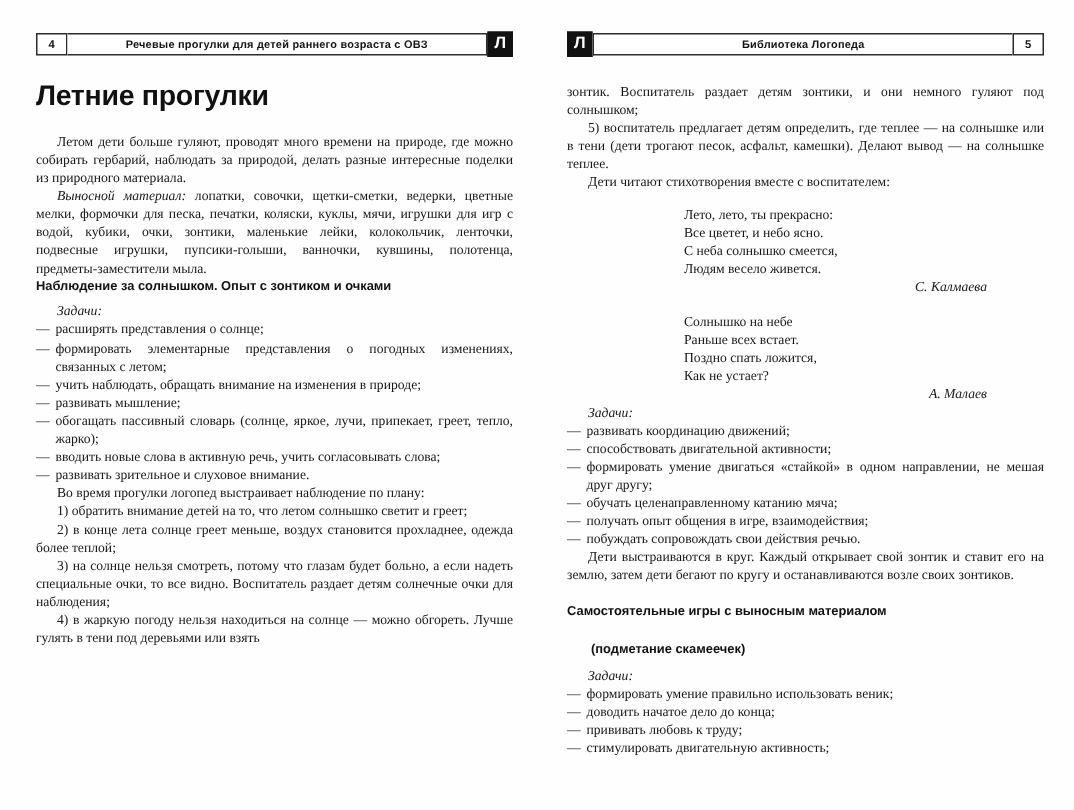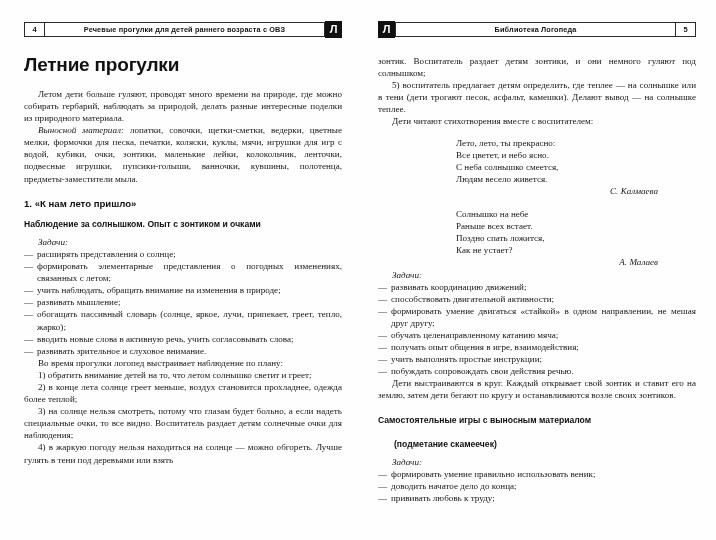--- a/index.html
+++ b/index.html
@@ -218,21 +218,20 @@
         <span class="logo-inner">Л</span>
       </div>
     </div>
 
     <h1 class="chapter">Летние прогулки</h1>
 
     <p class="body">Летом дети больше гуляют, проводят много времени на природе, где можно собирать гербарий, наблюдать за природой, делать разные интересные поделки из природного материала.</p>
 
     <p class="lead-italic"><span class="it">Выносной материал:</span><span> лопатки, совочки, щетки-сметки, ведерки, цветные мелки, формочки для песка, печатки, коляски, куклы, мячи, игрушки для игр с водой, кубики, очки, зонтики, маленькие лейки, колокольчик, ленточки, подвесные игрушки, пупсики-голыши, ванночки, кувшины, полотенца, предметы-заместители мыла.</span></p>
 
-    <h2 class="head-num">1. «К нам лето пришло»</h2>
 
     <h3 class="head-sub">Наблюдение за солнышком. Опыт с зонтиком и очками</h3>
 
     <div class="tasks-label">Задачи:</div>
 
     <ul class="dashlist">
       <li>расширять представления о солнце;</li>
       <li>формировать элементарные представления о погодных изменениях, связанных с летом;</li>
       <li>учить наблюдать, обращать внимание на изменения в природе;</li>
       <li>развивать мышление;</li>
@@ -290,32 +289,32 @@
 
 
     <div class="tasks-label">Задачи:</div>
 
     <ul class="dashlist">
       <li>развивать координацию движений;</li>
       <li>способствовать двигательной активности;</li>
       <li>формировать умение двигаться «стайкой» в одном направлении, не мешая друг другу;</li>
       <li>обучать целенаправленному катанию мяча;</li>
       <li>получать опыт общения в игре, взаимодействия;</li>
-      <li>учить выполнять простые инструкции;</li>
       <li>побуждать сопровождать свои действия речью.</li>
     </ul>
 
     <p class="body">Дети выстраиваются в круг. Каждый открывает свой зонтик и ставит его на землю, затем дети бегают по кругу и останавливаются возле своих зонтиков.</p>
 
     <h3 class="head-sub spaced" style="margin-bottom:14px;">Самостоятельные игры с выносным материалом</h3>
     <h3 class="head-sub" style="margin-top:0;margin-left:16px;">(подметание скамеечек)</h3>
 
     <div class="tasks-label">Задачи:</div>
 
     <ul class="dashlist">
       <li>формировать умение правильно использовать веник;</li>
       <li>доводить начатое дело до конца;</li>
       <li>прививать любовь к труду;</li>
+      <li>стимулировать двигательную активность;</li>
     </ul>
 
   </div>
 
 </div>
 
 </body></html>

